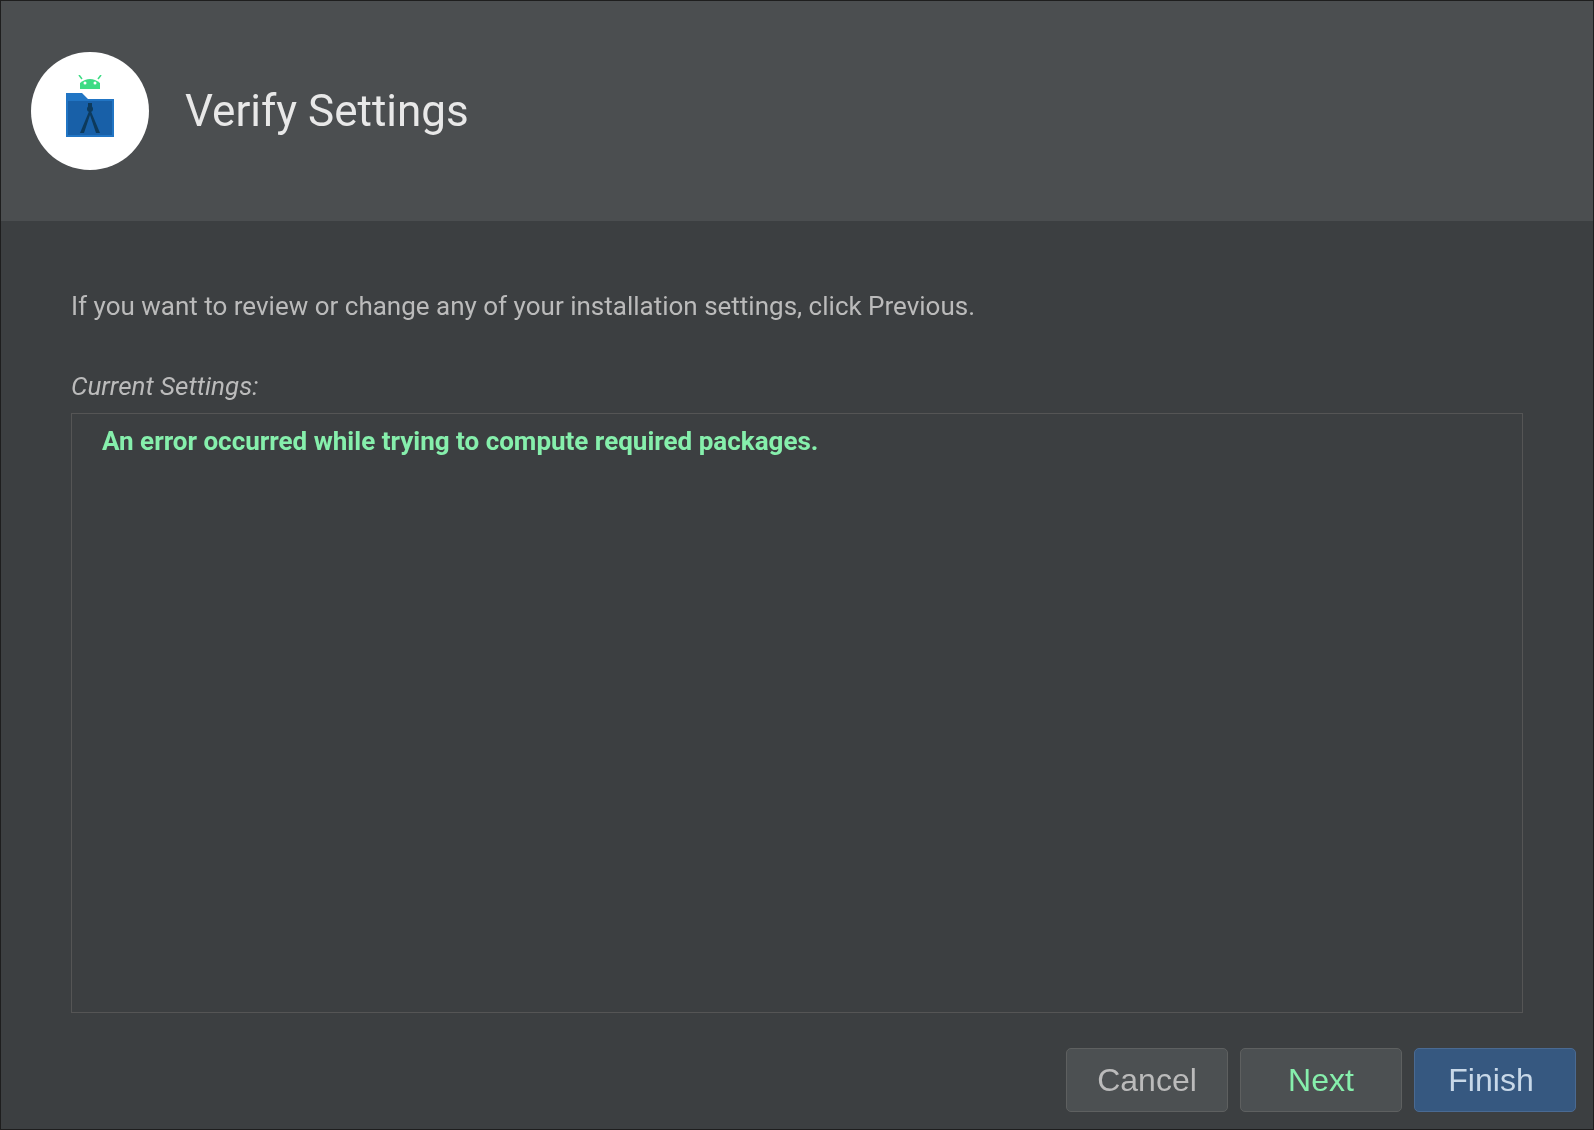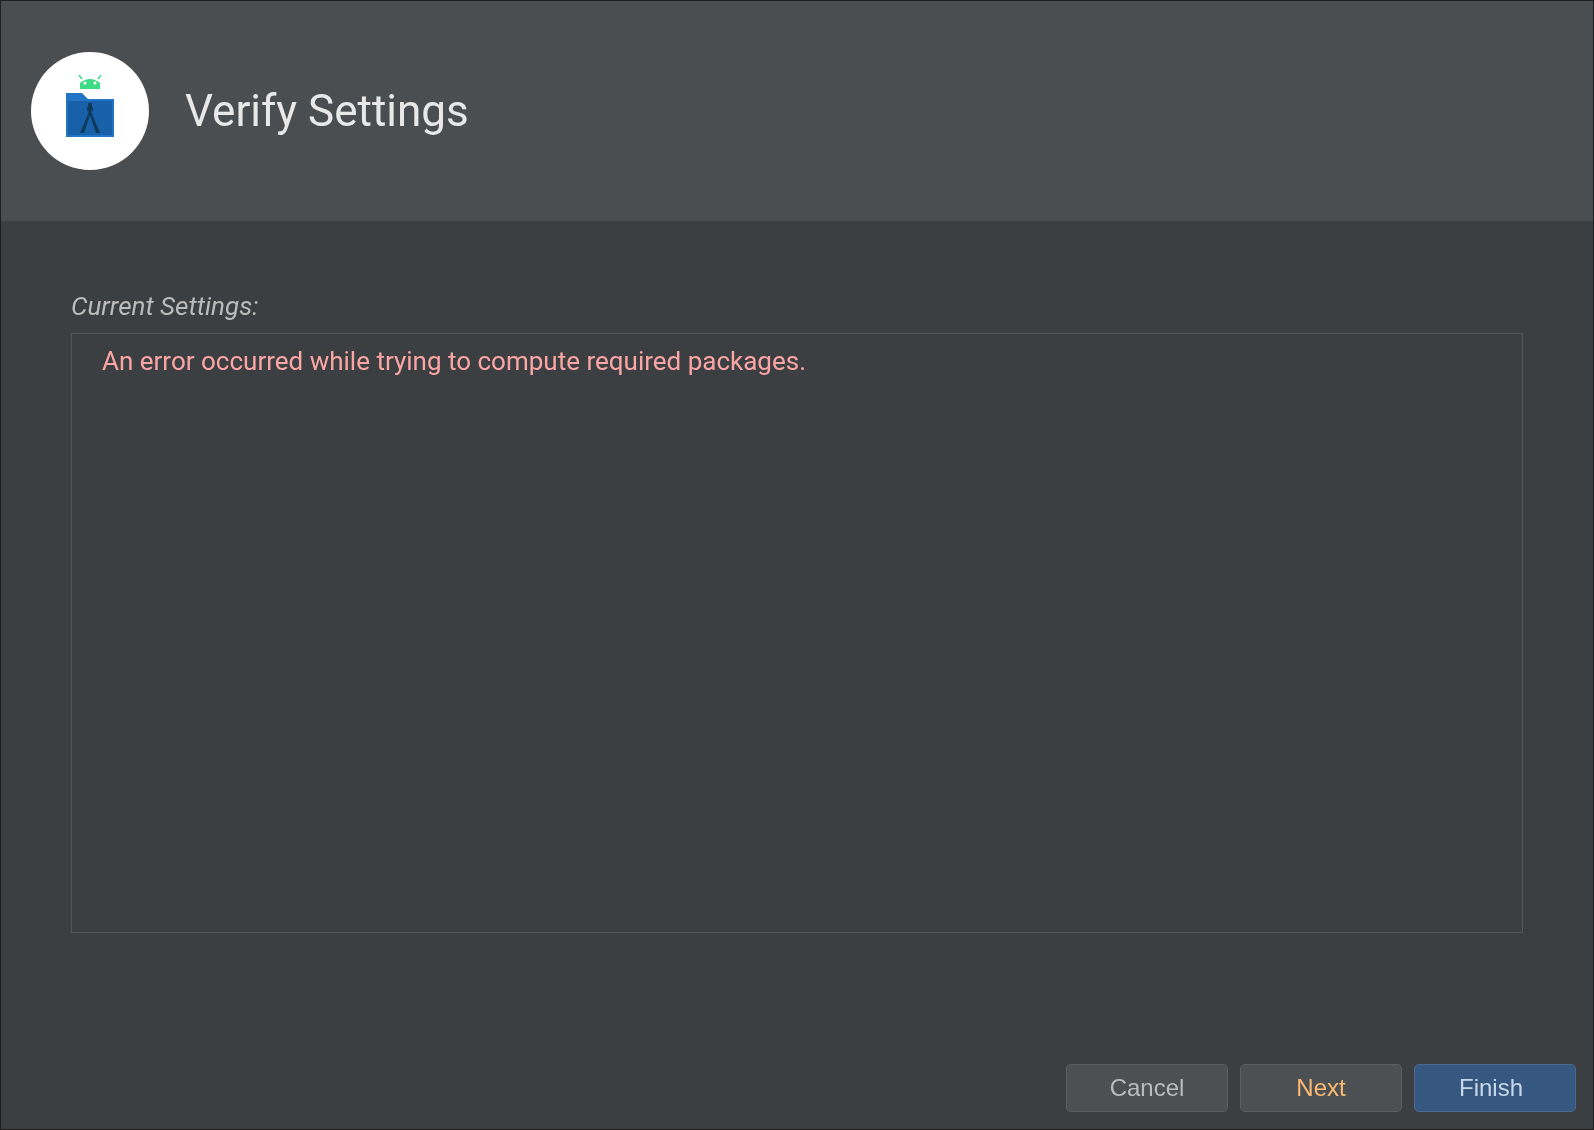--- a/index.html
+++ b/index.html
@@ -70,51 +70,51 @@
     
     .settings-box {
       width: 100%;
       height: 600px;
       border: 1px solid #555555;
       background: #3c3f41;
       padding: 12px 30px;
     }
     
     .error-text {
-      color: #fca5a5;
+      color: #86efac;
       font-size: 26px;
-      font-weight: 400;
+      font-weight: 700;
     }
     
     .button-bar {
       position: absolute;
       bottom: 18px;
       right: 18px;
       display: flex;
       gap: 12px;
     }
     
     .btn {
       min-width: 162px;
-      height: 48px;
+      height: 64px;
       border: 1px solid #5e6060;
       background: #4c5052;
       color: #bbbbbb;
-      font-size: 24px;
+      font-size: 32px;
       font-weight: 400;
       border-radius: 5px;
       cursor: pointer;
       display: flex;
       align-items: center;
       justify-content: center;
       padding: 0 24px;
     }
     
     .btn-disabled {
-      color: #fdba74;
+      color: #86efac;
       cursor: default;
     }
     
     .btn-primary {
       background: #365880;
       border-color: #4a6a92;
       color: #c8d8e8;
       padding-left: 16px;
     }
   </style>
@@ -138,20 +138,21 @@
         <circle cx="36" cy="34" r="3" fill="#0d3a5c"></circle>
         <path d="M 36 34 L 26 58 L 30 58 L 36 40 L 42 58 L 46 58 Z" fill="#0d3a5c"></path>
         <rect x="34" y="28" width="4" height="8" fill="#0d3a5c"></rect>
       </svg>
     </div>
   </div>
   <h1 class="page-title">Verify Settings</h1>
 </div>
 
 <div class="content">
+  <p class="instruction-text">If you want to review or change any of your installation settings, click Previous.</p>
 
   <p class="settings-label">Current Settings:</p>
 
   <div class="settings-box">
     <p class="error-text">An error occurred while trying to compute required packages.</p>
   </div>
 </div>
 
 <div class="button-bar">
   <button class="btn">Cancel</button>

